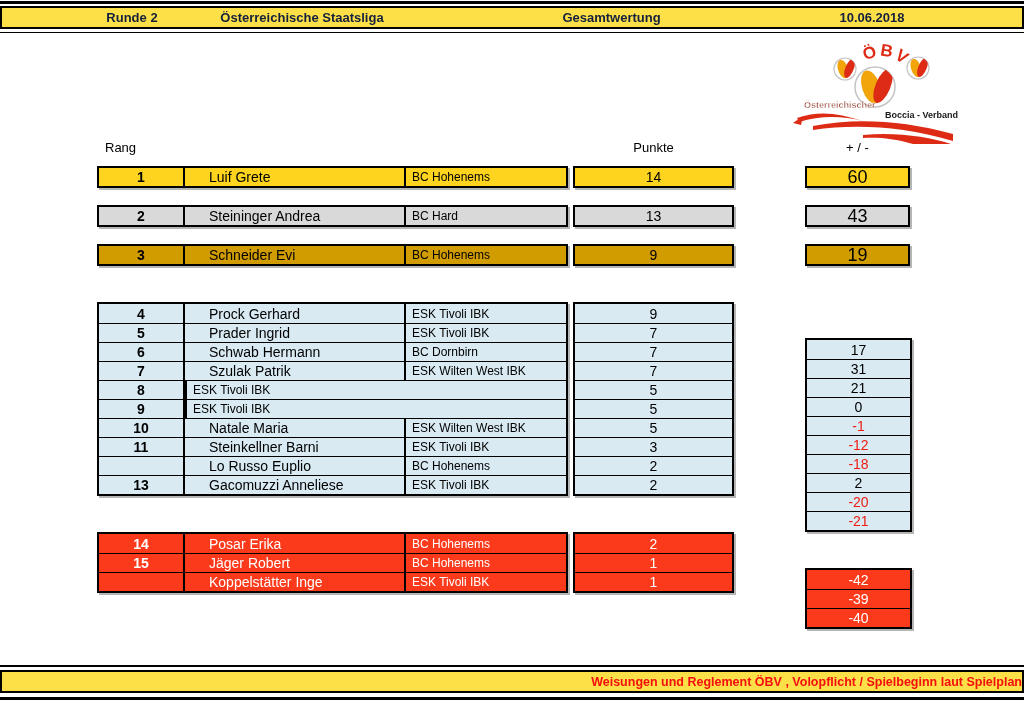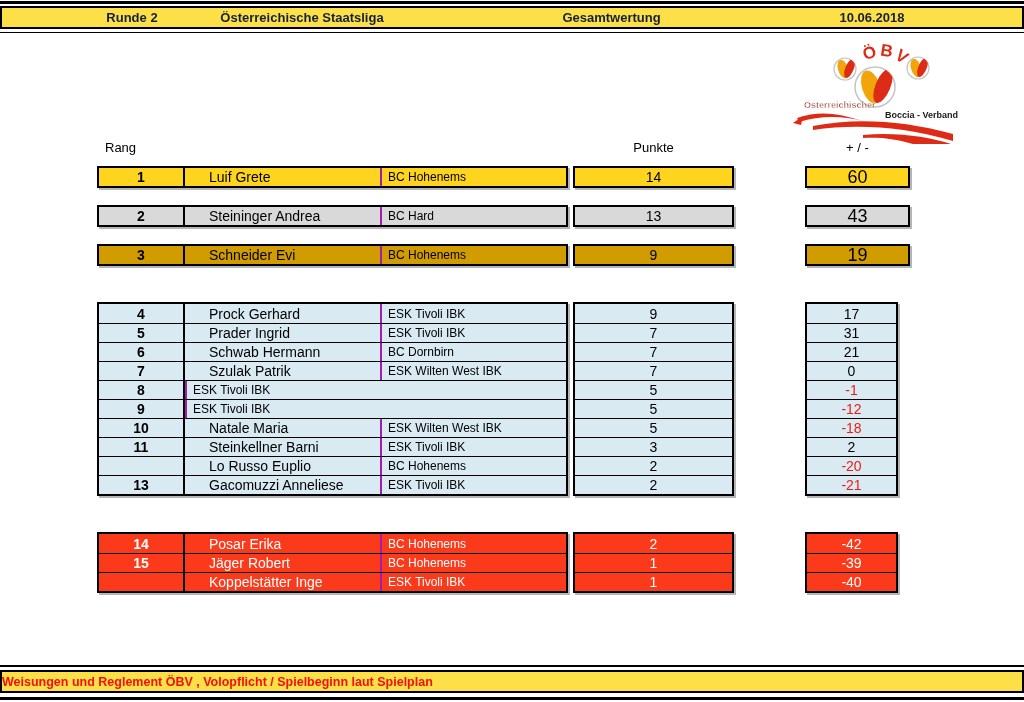--- a/index.html
+++ b/index.html
@@ -13,21 +13,21 @@
   .rule-top-thin    { top:32px; height:1px; }
   .rule-bot-thin    { top:665px;height:2px; }
   .rule-bot-thick   { top:697px;height:3px; }
 
   .bluebar {
     position:absolute; left:0; right:0; height:23px;
     background:#fde047; border:2px solid #000;
     display:flex; align-items:center;
   }
   .topbar { top:6px; }
-  .footbar{ top:670px; justify-content:flex-start; }
+  .footbar{ top:670px; justify-content:flex-end; }
   .tb { position:absolute; text-align:center; font-weight:bold; font-size:13px; color:#14203c; }
   .tb1 { left:55px;  width:150px; }
   .tb2 { left:195px; width:210px; }
   .tb3 { left:507px; width:205px; }
   .tb4 { left:790px; width:160px; }
   .footnote { font-weight:bold; font-size:12.5px; color:#F40F0F; }
 
   .colhead { position:absolute; top:140px; height:17px; font-size:13px; }
   .ch-rang   { left:105px; width:80px;  text-align:left;  }
   .ch-punkte { left:573px; width:161px; text-align:center;}
@@ -43,30 +43,30 @@
   .box.main { left:97px;  width:471px; }
   .box.pts  { left:573px; width:161px; justify-content:center; font-size:14px; }
   .box.diff { left:805px; width:105px; justify-content:center; font-size:18px; }
   .gold   .box { background:#FFD41F; }
   .silver .box { background:#D9D9D9; }
   .bronze .box { background:#D19C00; }
 
   .cell { display:flex; align-items:center; height:100%; overflow:hidden; white-space:nowrap; }
   .cell.rank { width:86px;  justify-content:center; font-weight:bold; font-size:14px; border-right:2px solid #000; }
   .cell.name { flex:1; padding-left:24px; font-size:14px; }
-  .cell.club { width:186px; padding-left:6px; font-size:12px; border-left:2px solid #a21caf; }
+  .cell.club { width:162px; padding-left:6px; font-size:12px; border-left:2px solid #000000; }
 
   
   .mtable {
     position:absolute; border:2px solid #000;
     box-shadow:2px 2px 0 rgba(120,120,120,0.55);
   }
   .mtable.tmain { left:97px;  width:471px; }
   .mtable.tpts  { left:573px; width:161px; }
-  .mtable.tdiff { left:805px; width:93px; }
+  .mtable.tdiff { left:805px; width:107px;margin-top:36px; }
   .mid  { top:302px; }
   .redz { top:532px; }
   .mid  .mrow { background:#D9EAF3; }
   .redz .mrow { background:#FB3A1B; color:#fff; }
   .mrow { height:19px; display:flex; align-items:stretch; }
   .mrow + .mrow { border-top:1px solid #000; }
   .mrow .num { width:100%; display:flex; align-items:center; justify-content:center; font-size:14px; }
   .neg { color:#EE1C12; }
   .redz .cell.rank { color:#fff; }
 

